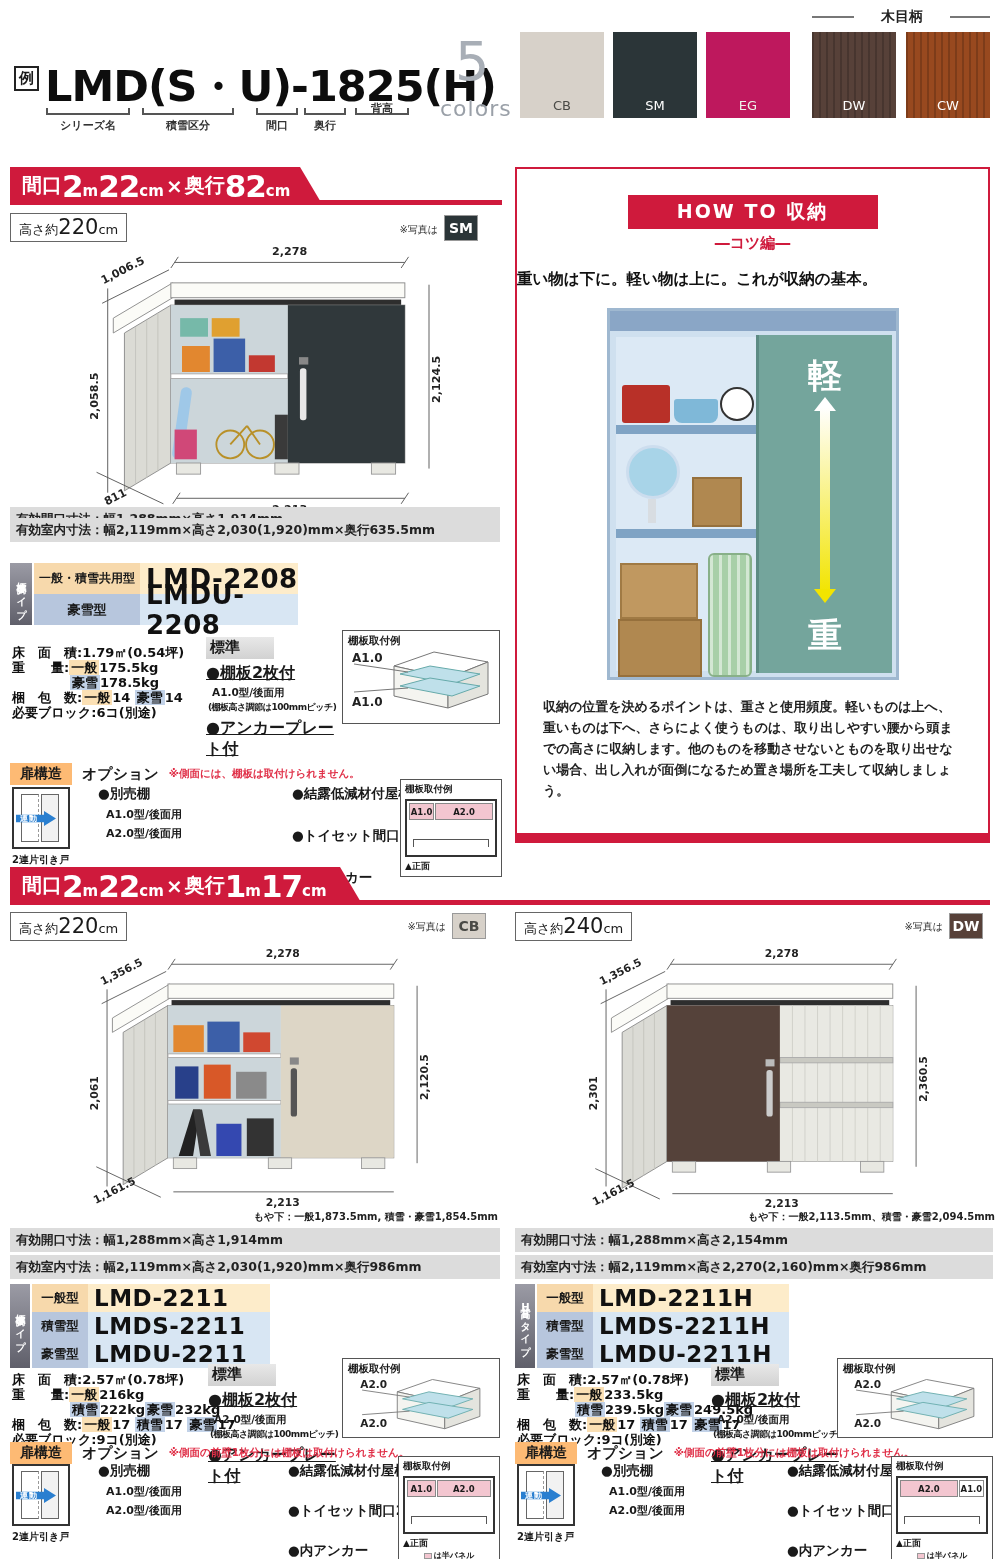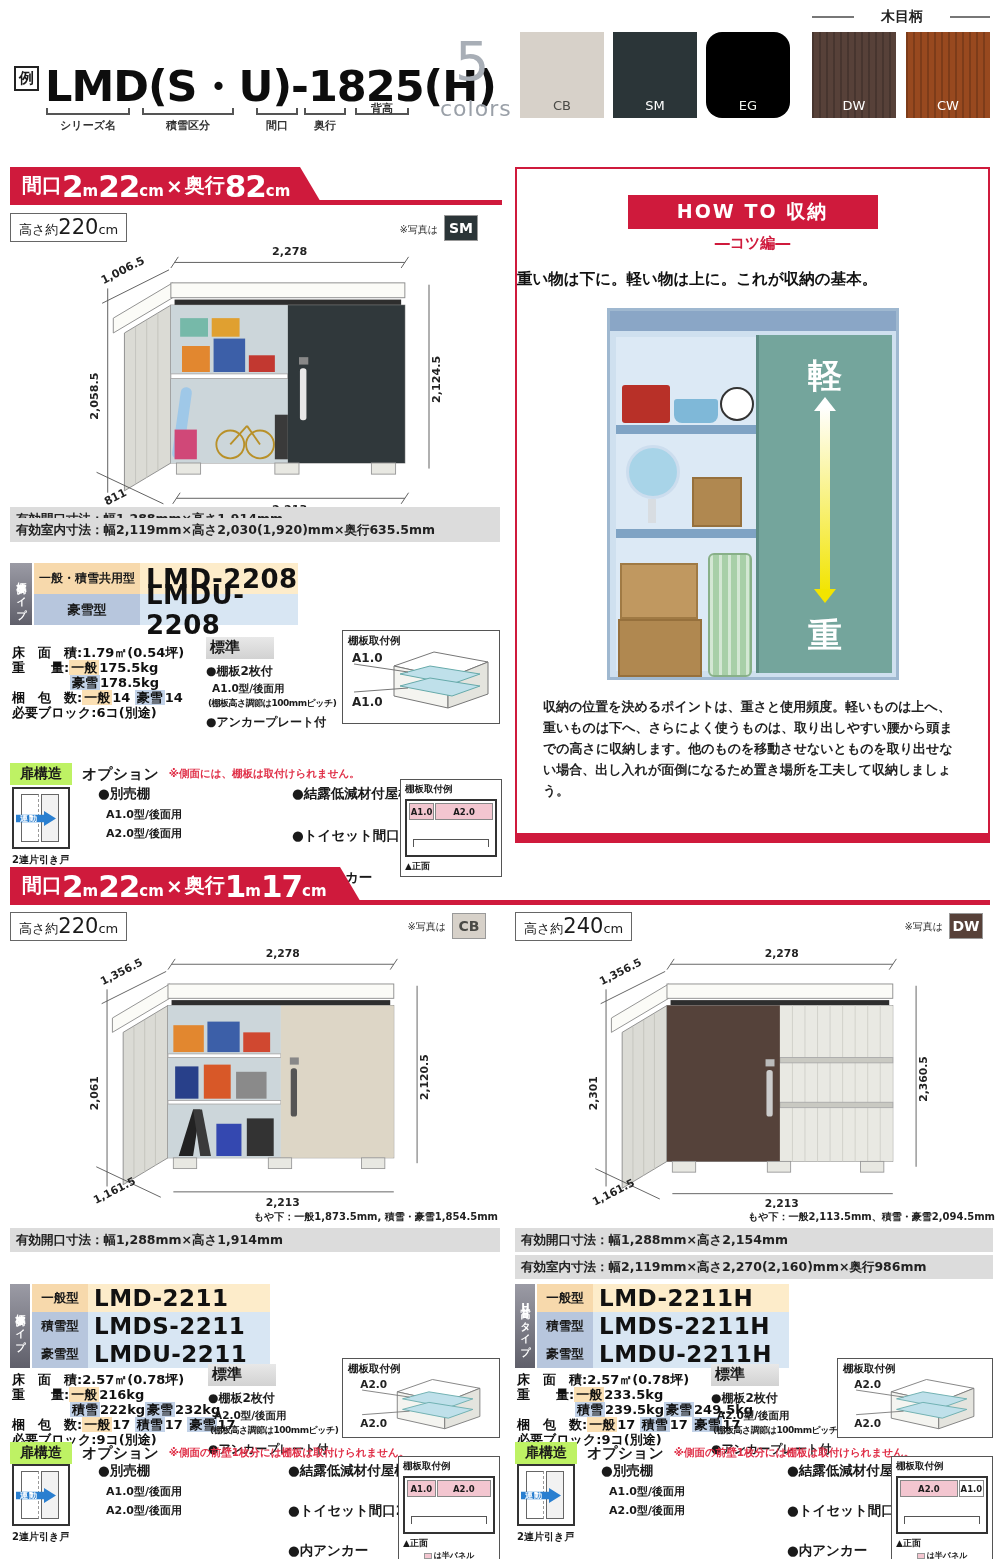--- a/index.html
+++ b/index.html
@@ -33,25 +33,25 @@
   .vtab{writing-mode:vertical-rl;text-orientation:upright;background:linear-gradient(#9b9ba5,#5f5f6a);color:#fff;font-size:10px;font-weight:bold;display:flex;align-items:center;justify-content:center;letter-spacing:1px;}
   .mrows{display:flex;flex-direction:column;}
   .mrow{display:flex;}
   .mtype{display:flex;align-items:center;justify-content:center;font-weight:bold;}
   .mname{font-weight:bold;color:#111;display:flex;align-items:center;padding-left:6px;letter-spacing:.5px;}
   .bg-o{background:var(--row-o);} .bg-ol{background:var(--row-ol);} .bg-b{background:var(--row-b);} .bg-bl{background:var(--row-bl);}
   .spl{font-size:13px;font-weight:600;line-height:15px;white-space:nowrap;color:#111;}
   .spl .tag{padding:0 2px;} .tag.o{background:var(--tag-o);} .tag.b{background:var(--tag-b);}
   .ind{padding-left:58px;}
   .stdt{font-size:15px;font-weight:bold;background:linear-gradient(#e8e8e8,#d2d2d2);padding:1px 34px 2px 4px;display:inline-block;}
-  .stdi1{font-size:12px;font-weight:bold;margin-top:4px;} .stdi2{font-size:10.5px;font-weight:600;margin:2px 0 0 6px;} .stdi3{font-size:9px;font-weight:600;margin:1px 0 0 2px;letter-spacing:-.5px;}
+  .stdi1{font-size:16px;font-weight:bold;margin-top:4px;text-decoration:underline;} .stdi2{font-size:10.5px;font-weight:600;margin:2px 0 0 6px;} .stdi3{font-size:9px;font-weight:600;margin:1px 0 0 2px;letter-spacing:-.5px;}
   .s3d{border:1px solid #555;background:#fff;padding:3px 5px;}
   .s3d-t{font-size:10.5px;font-weight:bold;}
   .dhdr{display:flex;align-items:center;gap:10px;}
-  .dchip{background:#bef264;font-size:14px;font-weight:bold;padding:2px 10px;}
+  .dchip{background:#fdba74;font-size:14px;font-weight:bold;padding:2px 10px;}
   .dopt{font-size:15px;font-weight:bold;}
   .dnote{font-size:10.5px;font-weight:bold;color:#e03048;}
   .doordiag{width:64px;}
   .dd-outer{width:58px;height:62px;border:2px solid #333;background:#fff;position:relative;}
   .dd-p1{position:absolute;left:7px;top:5px;width:18px;height:48px;border:1px solid #666;border-right:1px dashed #999;}
   .dd-p2{position:absolute;left:27px;top:5px;width:18px;height:48px;border:1px solid #666;background:#f2f2f2;}
   .dd-arrow{position:absolute;left:2px;top:22px;width:40px;height:15px;background:#2a7fd0;clip-path:polygon(0 25%,70% 25%,70% 0,100% 50%,70% 100%,70% 75%,0 75%);color:#fff;font-size:8px;font-weight:bold;display:flex;align-items:center;padding-left:4px;letter-spacing:1px;}
   .dd-cap{font-size:10px;font-weight:600;margin-top:4px;white-space:nowrap;}
   .ob{font-size:13.5px;font-weight:bold;white-space:nowrap;} .os{font-size:11px;font-weight:600;margin:4px 0 0 8px;}
   .frontbox{width:102px;border:1px solid #555;background:#fff;padding:3px 4px;}
@@ -107,21 +107,21 @@
   <div class="abs cword" style="left:440px;top:96px;">colors</div>
   <div class="abs wg-line" style="left:812px;top:16px;width:42px;"></div>
   <div class="abs wg-lbl" style="left:856px;top:8px;width:92px;">木目柄</div>
   <div class="abs wg-line" style="left:950px;top:16px;width:40px;"></div>
   <div class="swatch" style="left: 520px; background-color: rgb(215, 209, 201); color: rgb(74, 74, 70);">
       <span>CB</span>
     </div>
   <div class="swatch" style="left: 613px; background-color: rgb(43, 53, 56); color: rgb(255, 255, 255);">
       <span>SM</span>
     </div>
-  <div class="swatch" style="left: 706px; background-color: #000000; color: rgb(238, 242, 234); border-radius: 16px;">
+  <div class="swatch" style="left: 706px; background-color: #be185d; color: rgb(238, 242, 234);">
       <span>EG</span>
     </div>
   <div class="swatch wood" style="left: 812px; background-color: rgb(87, 65, 57); color: rgb(255, 255, 255);">
       <span>DW</span>
     </div>
   <div class="swatch wood" style="left: 906px; background-color: rgb(152, 73, 31); color: rgb(255, 255, 255);">
       <span>CW</span>
     </div>
 
   <div class="abs" style="left:10px;top:167px;width:492px;height:678px;">
@@ -371,20 +371,21 @@
       <rect x="120" y="252" width="26" height="12" fill="#e8e8e2" stroke="#999"></rect>
         <rect x="226" y="252" width="26" height="12" fill="#e8e8e2" stroke="#999"></rect>
         <rect x="330" y="252" width="26" height="12" fill="#e8e8e2" stroke="#999"></rect>
       <line class="ln" x1="34" y1="262" x2="106" y2="296"></line>
       <text class="dim" x="56" y="292" text-anchor="middle" transform="rotate(-27 56 292)">1,161.5</text>
       <line class="ln" x1="120" y1="290" x2="366" y2="290"></line>
       <text class="dim" x="242" y="306" text-anchor="middle">2,213</text>
     </svg>
     <div class="abs moya" style="right:4px;top:298px;">もや下：一般1,873.5mm, 積雪・豪雪1,854.5mm</div>
     <div class="abs specbar" style="left:0;top:316px;width:490px;">有効開口寸法：幅1,288mm×高さ1,914mm</div>
+    <div class="abs specbar" style="left:0;top:343px;width:490px;">有効室内寸法：幅2,119mm×高さ2,030(1,920)mm×奥行986mm</div>
     <div class="abs models" style="left:0;top:372px;">
       <div class="vtab" style="width:20px;height:84px;">標準高タイプ</div>
       <div class="mrows" style="margin-left:2px;">
         <div class="mrow">
             <div class="mtype bg-o" style="width:56px;height:28px;font-size:12.5px;">一般型</div>
             <div class="mname bg-ol" style="width:182px;height:28px;font-size:23px;">LMD-2211</div>
           </div>
         <div class="mrow">
             <div class="mtype bg-b" style="width:56px;height:28px;font-size:12.5px;">積雪型</div>
             <div class="mname bg-bl" style="width:182px;height:28px;font-size:23px;">LMDS-2211</div>

